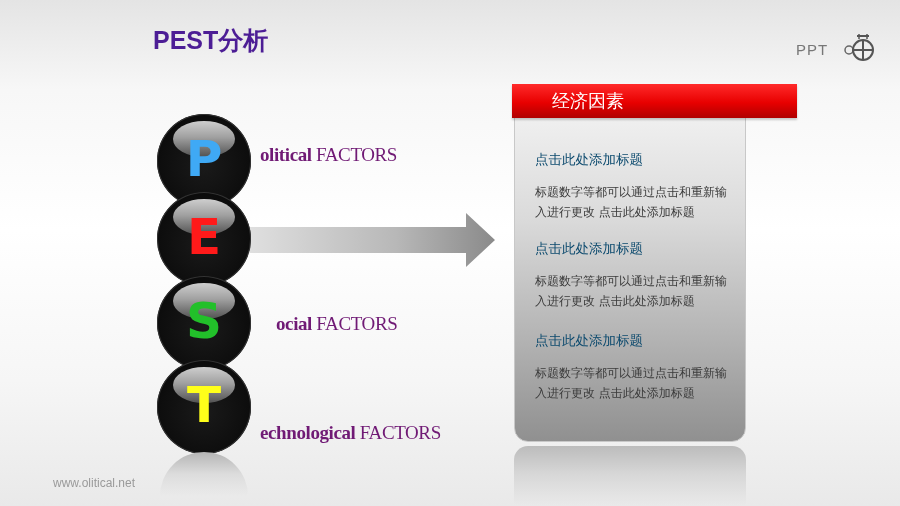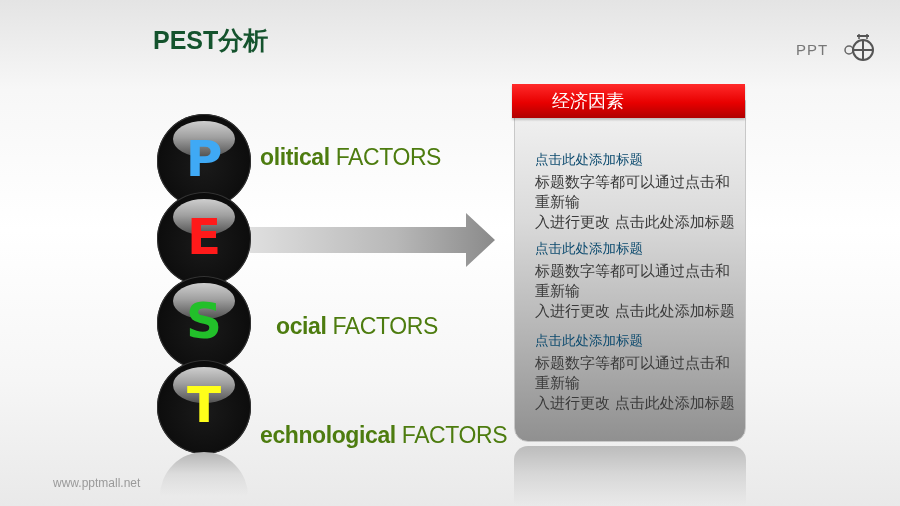--- a/index.html
+++ b/index.html
@@ -5,21 +5,21 @@
   * { margin:0; padding:0; box-sizing:border-box; }
   html, body { width:900px; height:506px; overflow:hidden; }
   body {
     position:relative;
     font-family:"DejaVu Sans", sans-serif;
     background: linear-gradient(to bottom, #e4e4e4 0px, #f7f7f7 90px, #ffffff 230px, #f6f6f6 380px, #e9e9e9 506px);
   }
   .title {
     position:absolute; left:153px; top:24px;
     font-family:"Liberation Sans", sans-serif;
-    font-weight:bold; font-size:25px; color:#14532d; letter-spacing:0px;
+    font-weight:bold; font-size:25px; color:#4c1d95; letter-spacing:0px;
   }
   .logo {
     position:absolute; left:796px; top:33px; width:80px; height:30px;
   }
   .logo-text {
     position:absolute; left:0; top:8px;
     font-family:"Liberation Sans", sans-serif;
     font-size:15px; color:#777; letter-spacing:1px; font-weight:400;
   }
   .logo-mark { position:absolute; left:48px; top:0; }
@@ -44,49 +44,49 @@
   .ball-s { top:276px; }
   .ball-t { top:360px; }
 
   .reflection {
     position:absolute; left:160px; top:452px; width:88px; height:44px;
     border-radius:50% 50% 0 0 / 100% 100% 0 0;
     background: linear-gradient(to bottom, #b5b5b5 0%, #dcdcdc 50%, rgba(240,240,240,0) 100%);
   }
 
   .factor {
-    position:absolute; left:260px; font-family:Liberation Sans, sans-serif;
-    font-size:23px; color:#4d7c0f; white-space:nowrap; letter-spacing:-0.4px;
+    position:absolute; left:260px; font-family:Liberation Serif, serif;
+    font-size:19px; color:#701a75; white-space:nowrap; letter-spacing:-0.4px;
   }
   .factor b { font-weight:bold; }
   .factor span.rest { font-weight:normal; }
   .factor-p { top:144px; }
   .factor-s { top:313px;margin-left:16px; }
   .factor-t { top:422px; }
 
   .arrow { position:absolute; left:246px; top:211px; }
 
   .panel {
     position:absolute; left:514px; top:100px; width:232px; height:342px;
     border-radius:0 0 14px 14px;
     background: linear-gradient(to bottom, #f3f3f3 0%, #dadada 35%, #b3b3b3 70%, #909090 100%);
     border:1px solid #c8c8c8;
   }
   .panel-header {
-    position:absolute; left:512px; top:84px; width:233px; height:34px;
+    position:absolute; left:512px; top:84px; width:285px; height:34px;
     background: linear-gradient(to bottom, #ff2a2a 0%, #e80000 55%, #b00000 100%);
     box-shadow: 0 2px 2px rgba(0,0,0,0.2);
   }
   .panel-header-text {
     position:absolute; left:40px; top:5px; color:#fff; font-size:18px;
     font-family:"DejaVu Sans", sans-serif;
   }
   .item { position:absolute; left:535px; width:200px; }
   .item-title { font-size:13.5px; color:#0c4a6e; line-height:18px; }
-  .item-desc { font-size:15px; color:#3a3a3a; line-height:20px; margin-top:4px; }
+  .item-desc { font-size:12px; color:#3a3a3a; line-height:20px; margin-top:14px; }
   .item-1 { top:150px; }
   .item-2 { top:239px; }
   .item-3 { top:331px; }
 
   .panel-reflection {
     position:absolute; left:514px; top:446px; width:232px; height:60px;
     border-radius:14px 14px 0 0;
     background: linear-gradient(to bottom, #bcbcbc 0%, #d6d6d6 45%, rgba(235,235,235,0.2) 100%);
   }
 
@@ -173,13 +173,13 @@
   </div>
 </div>
 <div class="item item-3">
   <div class="item-title">点击此处添加标题</div>
   <div class="item-desc">
     <div>标题数字等都可以通过点击和重新输</div>
     <div>入进行更改 点击此处添加标题</div>
   </div>
 </div>
 
-<div class="footer-url">www.pptmall.net</div>
+<div class="footer-url">www.olitical.net</div>
 
 </body></html>

